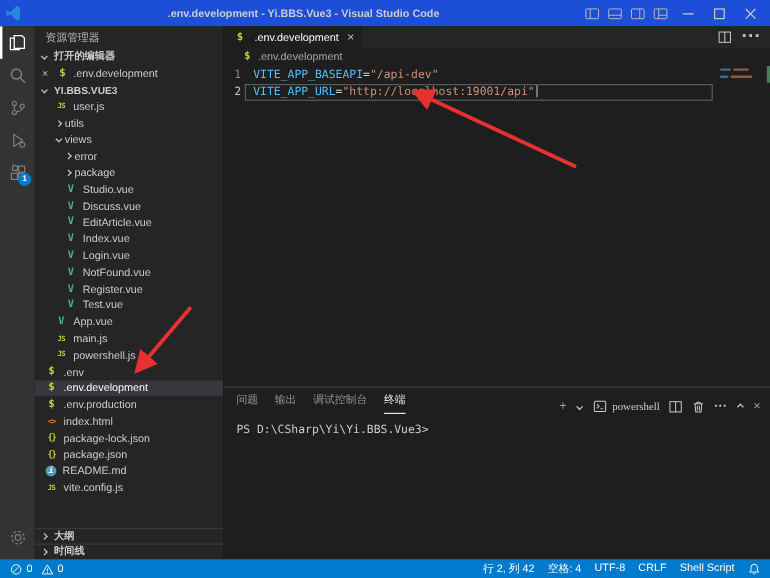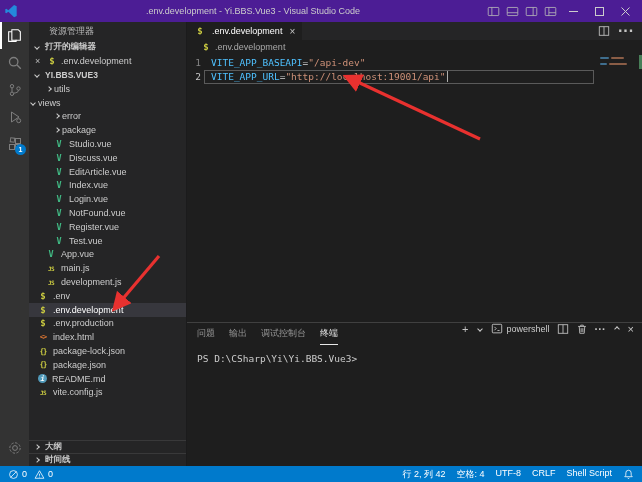--- a/index.html
+++ b/index.html
@@ -3,40 +3,40 @@
 <meta charset="utf-8">
 <style>
   :root{
     --c-accent:#007acc; --c-arrow:#e8312f; --c-var:#4fc1ff; --c-str:#ce9178;
   }
   *{box-sizing:border-box;margin:0;padding:0;}
   body{background:#111;font-family:"Liberation Sans","DejaVu Sans",sans-serif;-webkit-font-smoothing:antialiased;}
   .window{position:relative;width:642px;height:482px;background:#1e1e1e;display:flex;flex-direction:column;overflow:hidden;color:#ccc;}
 
   
-  .titlebar{flex:0 0 22px;background:#4c1d95;display:flex;align-items:center;font-size:9px;color:#cccccc;}
+  .titlebar{flex:0 0 22px;background:#1d4ed8;display:flex;align-items:center;font-size:9px;color:#cccccc;font-weight:bold;}
   .vscode-logo{width:22px;display:flex;justify-content:center;flex:none;}
   .tb-title{flex:1;text-align:center;white-space:nowrap;overflow:hidden;}
   .tb-right{display:flex;align-items:center;flex:none;padding-right:4px;}
   .tb-icon{width:19px;height:20px;display:flex;align-items:center;justify-content:center;color:#b9b9b9;cursor:pointer;}
   .win-btn{width:26px;height:22px;display:flex;align-items:center;justify-content:center;color:#cccccc;cursor:pointer;}
 
   
   .main{flex:1;display:flex;min-height:0;}
 
   
   .activitybar{flex:0 0 29px;background:#333333;display:flex;flex-direction:column;align-items:stretch;}
   .ab-item{position:relative;height:27px;display:flex;align-items:center;justify-content:center;color:#7e7e7e;border-left:2px solid transparent;border-right:2px solid transparent;cursor:pointer;}
   .ab-item.active{color:#ffffff;border-left-color:#ffffff;}
   .ab-spacer{flex:1;}
   .ab-badge{position:absolute;right:1px;bottom:2px;min-width:11px;height:11px;border-radius:6px;background:var(--c-accent);color:#fff;font-size:7px;display:flex;align-items:center;justify-content:center;font-weight:bold;}
 
   
   .sidebar{flex:0 0 158px;background:#252526;display:flex;flex-direction:column;min-height:0;border-right:1px solid #1b1b1c;}
-  .sidebar-title{flex:0 0 18px;display:flex;align-items:center;padding-left:20px;font-size:9px;color:#bbbbbb;}
+  .sidebar-title{flex:0 0 18px;display:flex;align-items:center;padding-left:9px;font-size:9px;color:#bbbbbb;}
   .section-header{flex:0 0 14px;display:flex;align-items:center;gap:4px;padding-left:4px;font-size:8.5px;font-weight:bold;color:#cccccc;cursor:pointer;}
   .section-header.bordered{border-top:1px solid rgba(204,204,204,0.12);}
   .oe-row{flex:0 0 14px;display:flex;align-items:center;font-size:9px;padding-left:6px;cursor:pointer;}
   .oe-close{width:11px;color:#bbbbbb;font-size:9px;cursor:pointer;}
   .file-tree{flex:1;min-height:0;overflow:hidden;}
   .tree-row{display:flex;align-items:center;height:13.8px;font-size:9px;color:#cccccc;cursor:pointer;white-space:nowrap;}
   .tree-row.selected{background:#37373d;color:#ffffff;}
   .tree-label{margin-left:1px;}
   .sb-bottom{flex:none;}
 
@@ -74,21 +74,21 @@
   .tok-op{color:#d4d4d4;}
   .tok-str{color:var(--c-str);}
   .cursor-caret{display:inline-block;width:1px;height:11px;background:#aeafad;vertical-align:-2px;margin-left:1px;}
   .minimap{position:absolute;top:3px;right:8px;width:34px;}
   .mm-row{display:flex;gap:2px;margin-bottom:4px;}
   .mm-bar{height:2px;border-radius:1px;}
   .ruler-mark{position:absolute;right:0;top:1px;width:3px;height:14px;background:#487e58;}
 
   
   .panel{flex:0 0 144px;border-top:1px solid #404040;display:flex;flex-direction:column;min-height:0;}
-  .panel-header{flex:0 0 22px;display:flex;align-items:flex-start;padding:0 8px 0 10px;}
+  .panel-header{flex:0 0 22px;display:flex;align-items:flex-end;padding:0 8px 0 10px;font-family:Liberation Serif, serif;}
   .panel-tabs{display:flex;gap:14px;height:100%;}
   .panel-tab{display:flex;align-items:center;font-size:9px;color:#969696;cursor:pointer;border-bottom:1px solid transparent;}
   .panel-tab.active{color:#e7e7e7;border-bottom-color:#e7e7e7;}
   .panel-actions{margin-left:auto;display:flex;align-items:center;gap:7px;color:#c5c5c5;}
   .pa-btn{display:flex;align-items:center;cursor:pointer;font-size:11px;line-height:1;}
   .pa-shell{display:flex;align-items:center;gap:4px;font-size:9px;color:#cccccc;cursor:pointer;}
   .terminal{flex:1;font-family:"DejaVu Sans Mono",monospace;font-size:9.5px;color:#cccccc;padding:8px 10px;cursor:text;}
 
   
   .statusbar{flex:0 0 16px;background:var(--c-accent);color:#ffffff;display:flex;align-items:center;font-size:9px;padding:0 8px;}
@@ -229,24 +229,28 @@
         <span>.env.development</span>
       </div>
 
       <div class="section-header">
         <i class="chev down"></i>
         <span>YI.BBS.VUE3</span>
       </div>
 
       <div class="file-tree">
           <div class="tree-row" style="padding-left: 16px;">
+            <span class="file-icon fi-js">JS</span>
+            <span class="tree-label">user.js</span>
+          </div>
+          <div class="tree-row" style="padding-left: 16px;">
             <i class="chev"></i>
             <span class="tree-label">utils</span>
           </div>
-          <div class="tree-row" style="">
+          <div class="tree-row" style="padding-left: 16px;">
             <i class="chev down"></i>
             <span class="tree-label">views</span>
           </div>
           <div class="tree-row" style="padding-left: 24px;">
             <i class="chev"></i>
             <span class="tree-label">error</span>
           </div>
           <div class="tree-row" style="padding-left: 24px;">
             <i class="chev"></i>
             <span class="tree-label">package</span>
@@ -286,21 +290,21 @@
           <div class="tree-row" style="padding-left: 16px;">
             <span class="file-icon fi-vue">V</span>
             <span class="tree-label">App.vue</span>
           </div>
           <div class="tree-row" style="padding-left: 16px;">
             <span class="file-icon fi-js">JS</span>
             <span class="tree-label">main.js</span>
           </div>
           <div class="tree-row" style="padding-left: 16px;">
             <span class="file-icon fi-js">JS</span>
-            <span class="tree-label">development.js</span>
+            <span class="tree-label">powershell.js</span>
           </div>
           <div class="tree-row" style="padding-left: 8px;">
             <span class="file-icon fi-env">$</span>
             <span class="tree-label">.env</span>
           </div>
           <div class="tree-row selected" style="padding-left: 8px;">
             <span class="file-icon fi-env">$</span>
             <span class="tree-label">.env.development</span>
           </div>
           <div class="tree-row" style="padding-left: 8px;">

